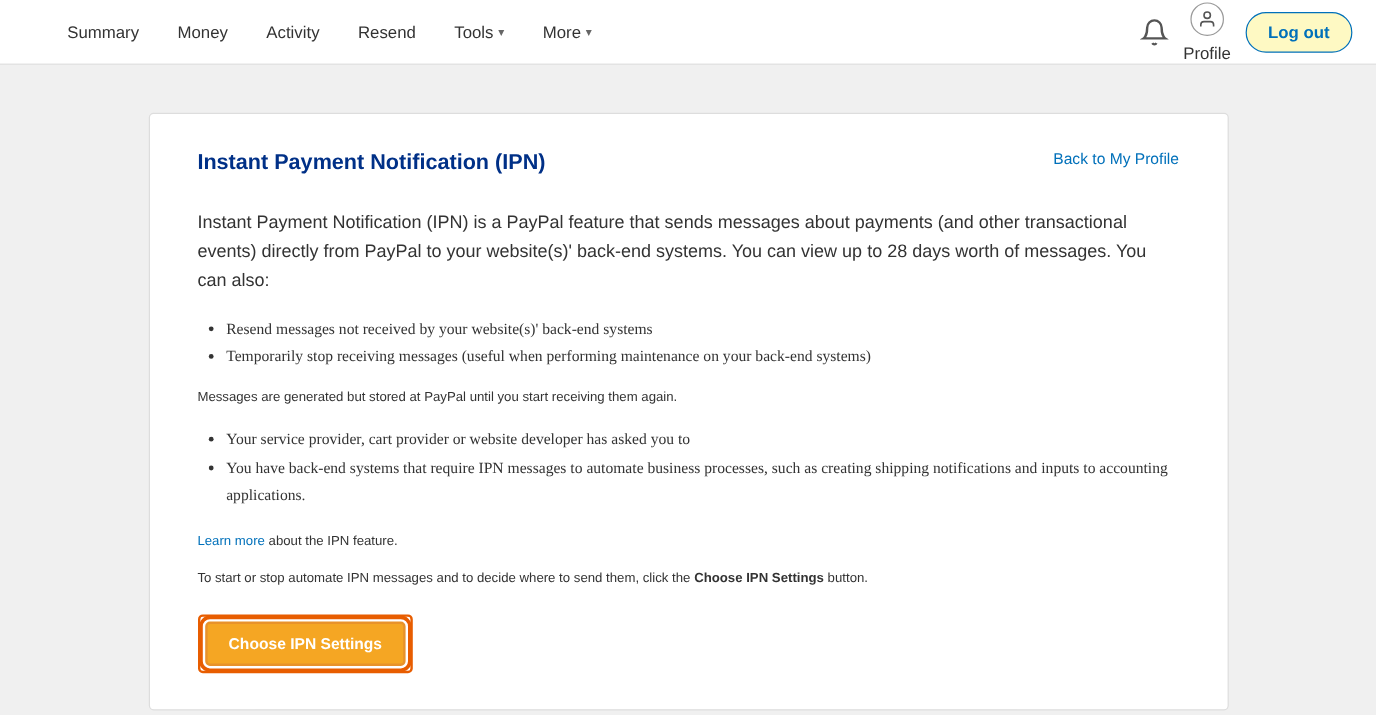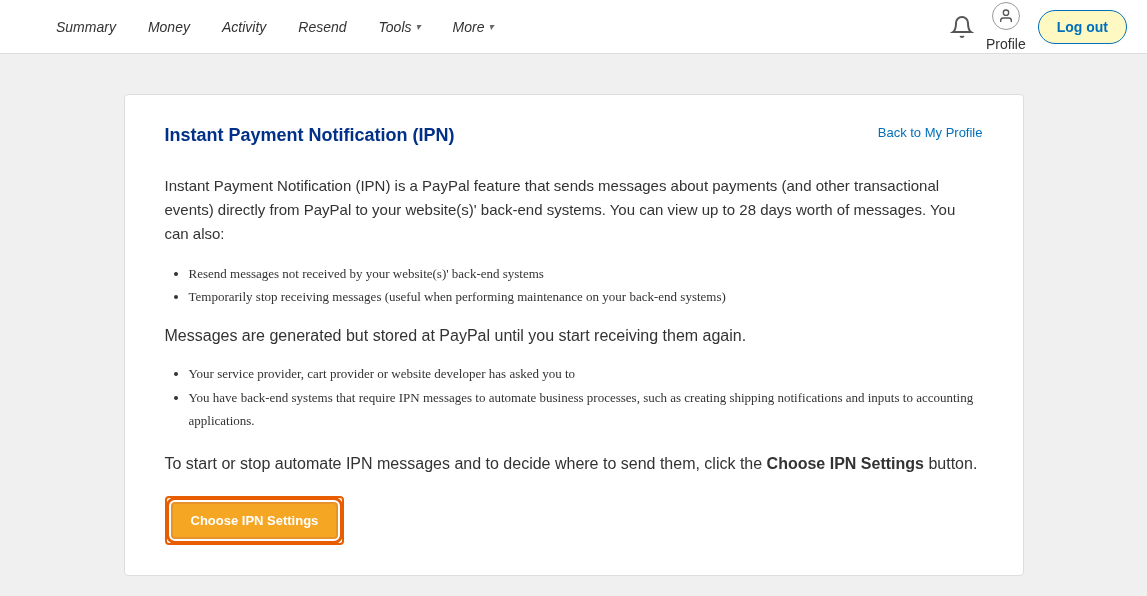--- a/index.html
+++ b/index.html
@@ -29,21 +29,20 @@
     .nav-item {
       padding: 0 16px;
       height: 55px;
       display: flex;
       align-items: center;
       font-size: 14px;
       color: #333;
       cursor: pointer;
       text-decoration: none;
       white-space: nowrap;
-      font-style: italic;
     }
     .nav-item .chevron {
       margin-left: 4px;
       font-size: 10px;
       color: #666;
     }
     .header-right {
       display: flex;
       align-items: center;
       gap: 12px;
@@ -125,21 +124,21 @@
       margin-left: 24px;
       margin-bottom: 14px;
     }
     .card ul li {
       font-size: 13px;
       color: #333;
       line-height: 1.8;
       font-family: Liberation Serif, serif;
     }
     .card-text {
-      font-size: 16px;
+      font-size: 11px;
       color: #333;
       line-height: 1.6;
       margin-bottom: 14px;
     }
     .learn-more-link {
       color: #0070ba;
       text-decoration: none;
       cursor: pointer;
     }
     .choose-btn {
@@ -227,20 +226,23 @@
       <li>Temporarily stop receiving messages (useful when performing maintenance on your back-end systems)</li>
     </ul>
 
     <p class="card-text">Messages are generated but stored at PayPal until you start receiving them again.</p>
 
     <ul style="margin-bottom:18px;">
       <li>Your service provider, cart provider or website developer has asked you to</li>
       <li>You have back-end systems that require IPN messages to automate business processes, such as creating shipping notifications and inputs to accounting applications.</li>
     </ul>
 
+    <p class="card-text">
+      <a class="learn-more-link">Learn more</a><span> about the IPN feature.</span>
+    </p>
 
     <p class="card-text">
       <span>To start or stop automate IPN messages and to decide where to send them, click the </span><strong>Choose IPN Settings</strong><span> button.</span>
     </p>
 
     <div class="btn-wrapper">
       <button class="choose-btn">Choose IPN Settings</button>
     </div>
   </div>
 </div>

